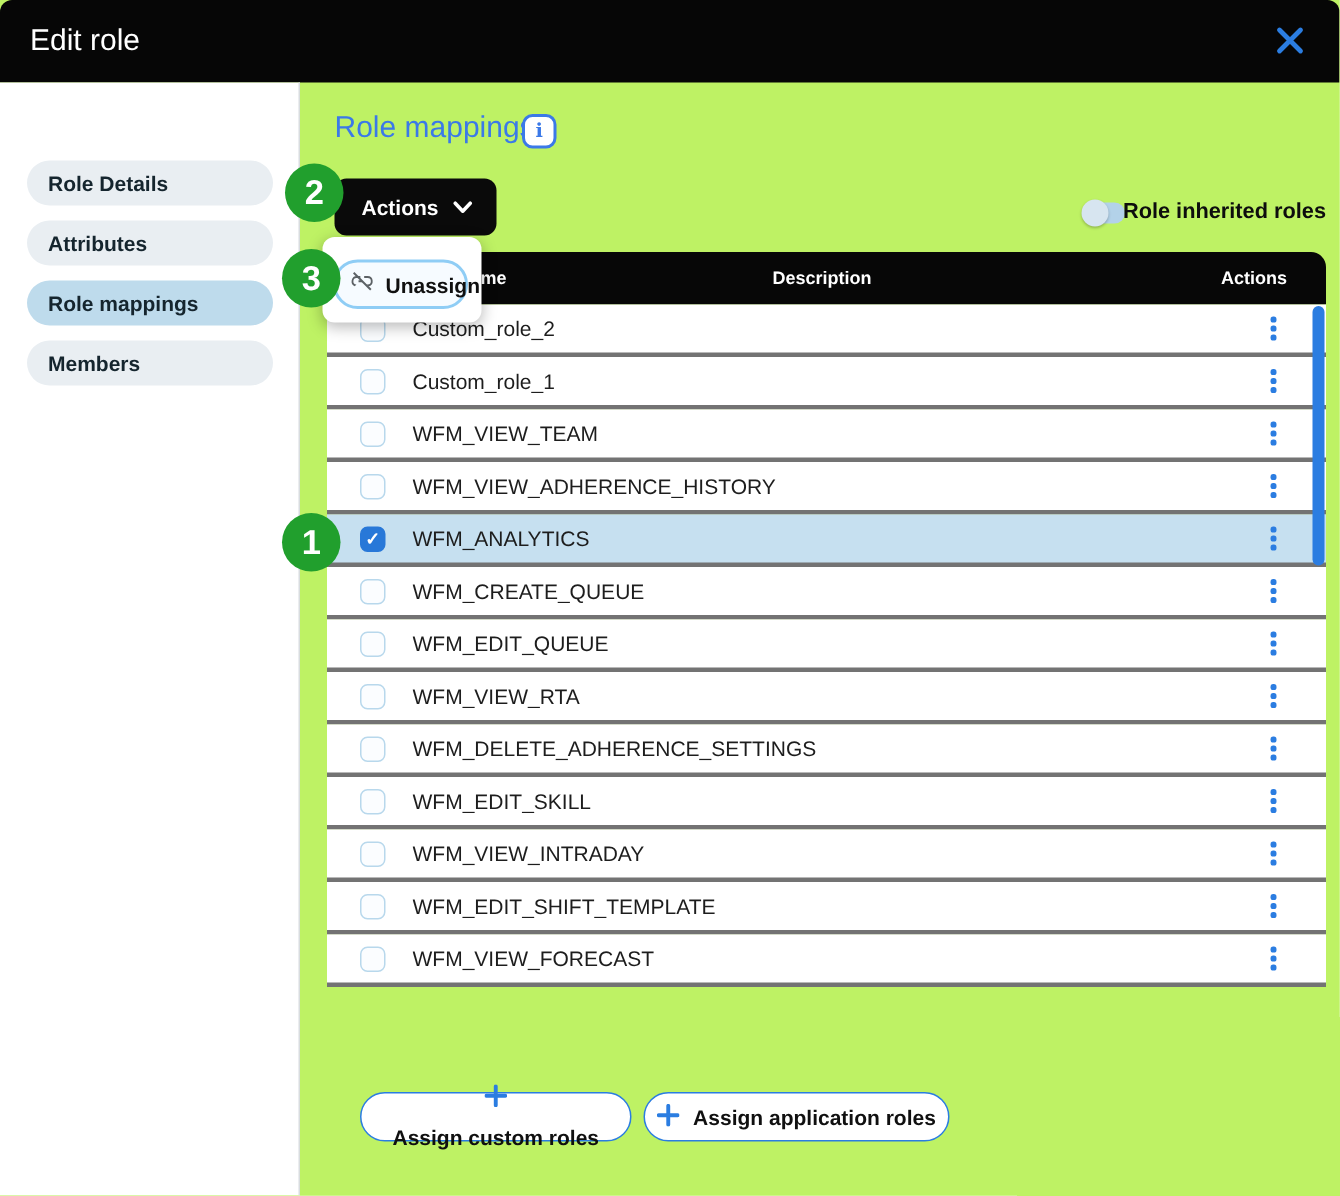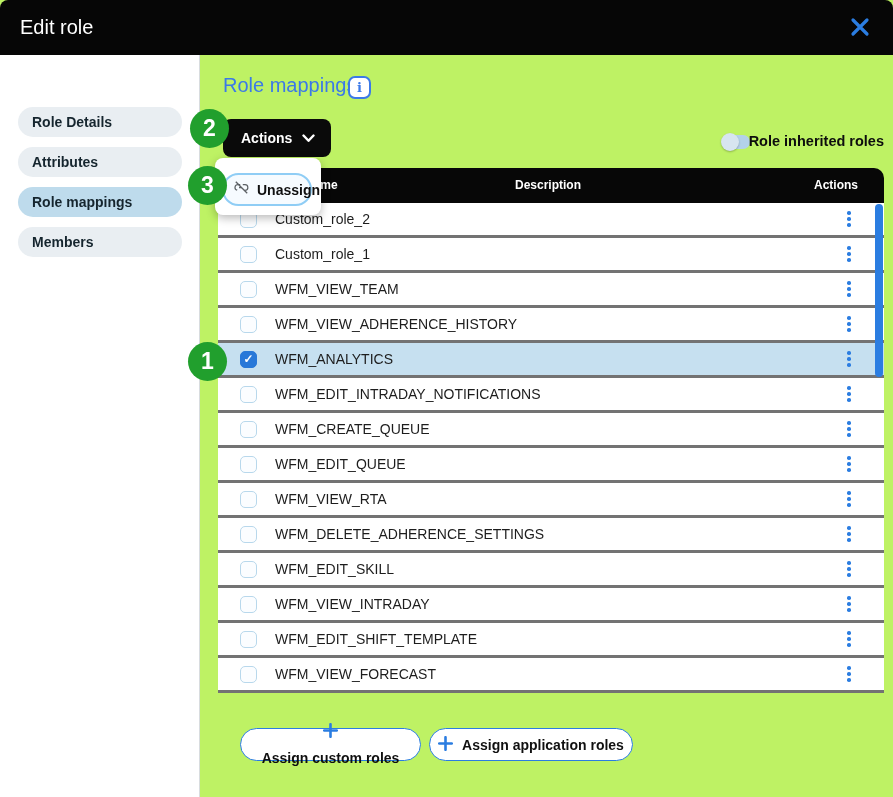--- a/index.html
+++ b/index.html
@@ -160,30 +160,20 @@
       <div class="cbx checked"></div>
       <div class="rname">WFM_ANALYTICS</div>
       <div class="spacer"></div>
       <div class="kebab">
             <i></i>
             <i></i>
             <i></i>
           </div>
     </div>
 
-    <div class="trow">
-      <div class="cbx"></div>
-      <div class="rname">WFM_EDIT_INTRADAY_NOTIFICATIONS</div>
-      <div class="spacer"></div>
-      <div class="kebab">
-            <i></i>
-            <i></i>
-            <i></i>
-          </div>
-    </div>
 
     <div class="trow">
       <div class="cbx"></div>
       <div class="rname">WFM_CREATE_QUEUE</div>
       <div class="spacer"></div>
       <div class="kebab">
             <i></i>
             <i></i>
             <i></i>
           </div>

